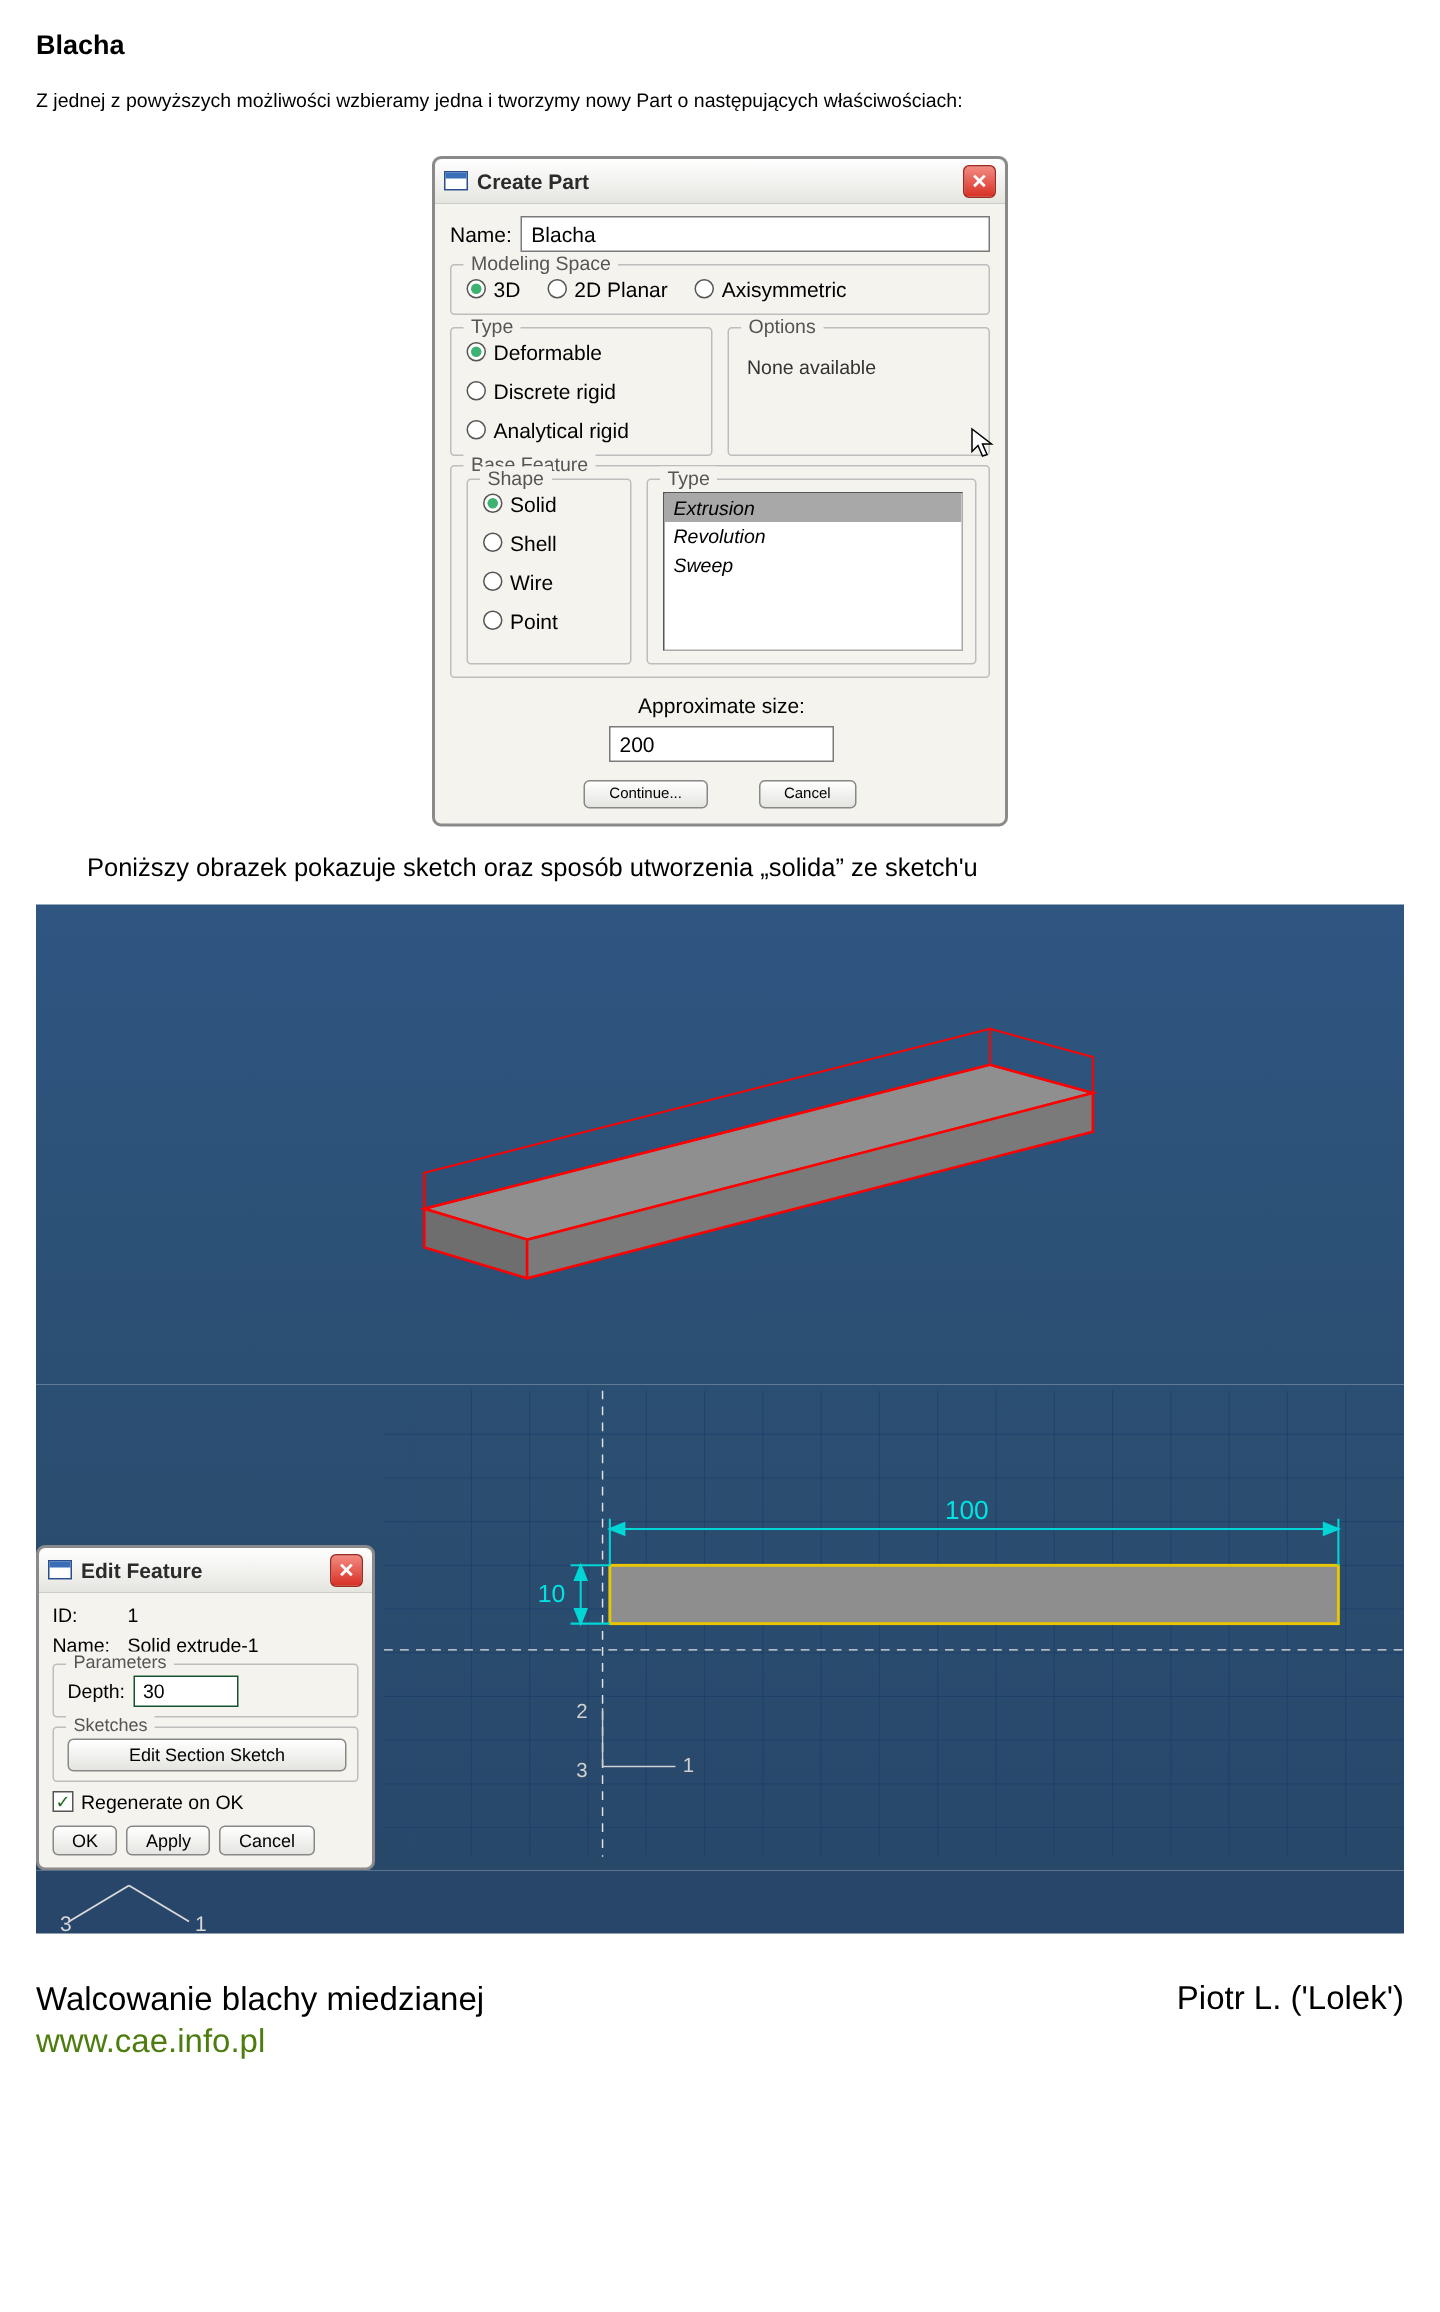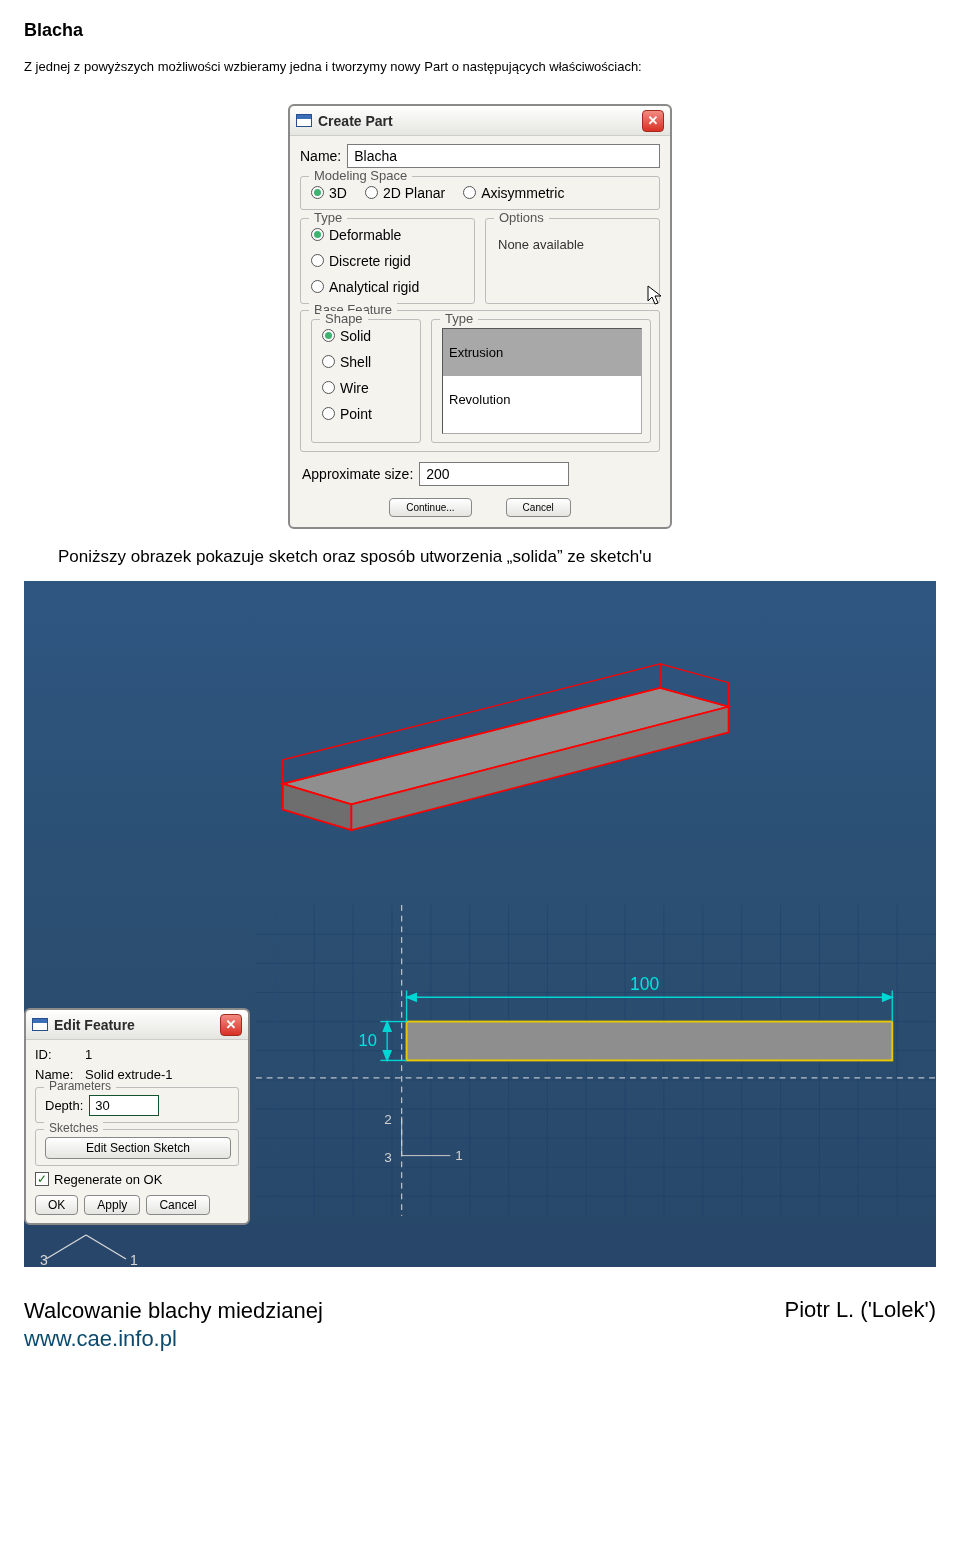--- a/index.html
+++ b/index.html
@@ -29,23 +29,23 @@
     .col { border: 1px solid #bdbdbd; border-radius: 3px; padding: 8px 8px 8px 10px; position: relative; flex: 1; }
     .col .legend { position: absolute; top: -9px; left: 8px; background: #f4f3ee; padding: 0 5px; font-size: 13px; color: #555; }
     .radio-col { display: flex; flex-direction: column; gap: 10px; }
     .opts-none { color: #333; padding: 10px 0 0 2px; font-size: 13px; }
     .base-inner { display: flex; gap: 10px; }
     .shape-box { border: 1px solid #bdbdbd; border-radius: 3px; padding: 8px 8px 8px 10px; position: relative; width: 110px; }
     .shape-box .legend { position: absolute; top: -9px; left: 8px; background: #f4f3ee; padding: 0 5px; font-size: 13px; color: #555; }
     .type-box { border: 1px solid #bdbdbd; border-radius: 3px; padding: 8px 8px 8px 10px; position: relative; flex: 1; }
     .type-box .legend { position: absolute; top: -9px; left: 8px; background: #f4f3ee; padding: 0 5px; font-size: 13px; color: #555; }
     .listbox { border: 1px inset #aaa; background: #fff; height: 106px; overflow: hidden; }
-    .listbox .item { padding: 16px 6px; font-size: 13px; }
+    .listbox .item { padding: 2px 6px; font-size: 13px; font-style: italic; }
     .listbox .item.sel { background: #a8a8a8; }
-    .row-approx { display: flex; align-items: center; gap: 6px; margin: 10px 0 12px 2px; }
+    .row-approx { display: flex; align-items: center; gap: 6px; margin: 10px 0 12px 2px; flex-direction: column; }
     .row-approx input { width: 150px; border: 1px solid #7a7a7a; padding: 3px 6px; background: #fff; font-size: 14px; }
     .btn-row { display: flex; justify-content: center; gap: 34px; }
     .btn { border: 1px solid #888; border-radius: 4px; padding: 3px 16px; background: linear-gradient(#fff,#e4e4e0); font-size: 10px; cursor: pointer; }
 
     
     .doc-para2 { font-size: 17px; margin: 18px 0 14px 34px; }
 
     
     .solid-area { background: linear-gradient(#2e5681,#2b4f72); height: 320px; display:flex; align-items:center; justify-content:center; position: relative; margin: 0 0 0 0;}
     .solid-shape { width: 600px; height: 200px; }
@@ -62,21 +62,21 @@
     .check-row { display: flex; align-items: center; gap: 5px; margin: 6px 0 8px 0; }
     .checkbox { width: 14px; height: 14px; border: 1px solid #555; background: #fff; display: flex; align-items: center; justify-content: center; font-size: 12px; color: #1a6b1a; }
     .btn-row3 { display: flex; gap: 6px; }
     .btn-sm { border: 1px solid #888; border-radius: 4px; padding: 2px 12px; background: linear-gradient(#fff,#e4e4e0); font-size: 12px; cursor: pointer; }
 
     .sketch-area { flex: 1; height: 320px; position: relative; }
     .sketch-canvas { position:absolute; inset:0; }
 
     .footer { display: flex; justify-content: space-between; font-size: 22px; margin-top: 30px; }
     .footer-left { line-height: 1.3; }
-    .footer a { color: #0c4a6e; text-decoration: none; }
+    .footer a { color: #4d7c0f; text-decoration: none; }
   </style>
 </head>
 <body>
 
 <h1 class="doc-title">Blacha</h1>
 <p class="doc-para">Z jednej  z powyższych możliwości wzbieramy jedna i tworzymy nowy Part o następujących właściwościach:</p>
 
 <div class="dialog-wrap">
   <div class="dialog">
     <div class="titlebar">

